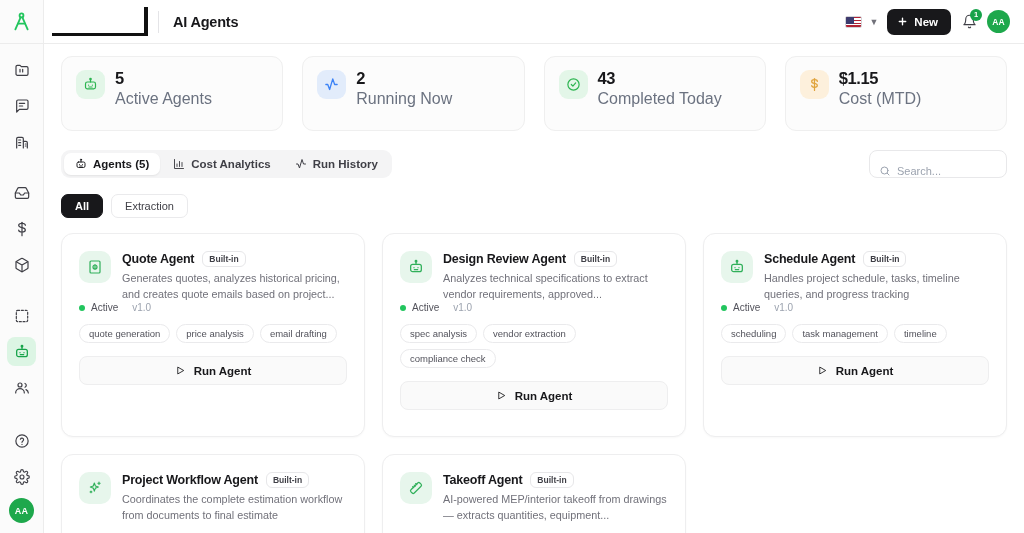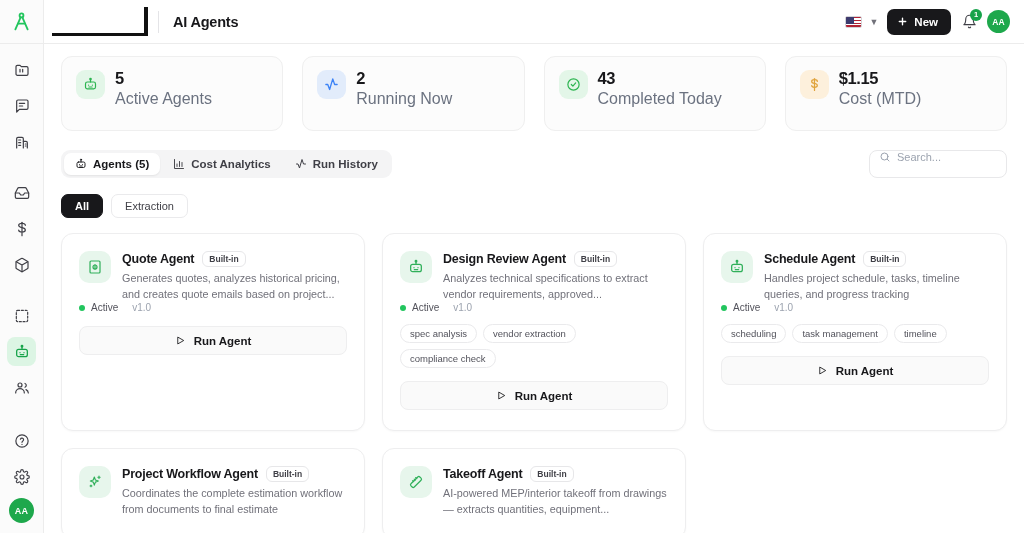--- a/index.html
+++ b/index.html
@@ -112,41 +112,41 @@
   }
   .tab {
     display: flex; align-items: center; gap: 6px;
     padding: 5px 11px; border-radius: 7px;
     font-size: 11.5px; font-weight: 600; color: #3f3f46; white-space: nowrap;
   }
   .tab.active { background: #fff; color: #18181b; box-shadow: 0 1px 2px rgba(0,0,0,.07); }
   .search-box {
     margin-left: auto; width: 138px; height: 28px;
     border: 1px solid #e8e8ea; border-radius: 8px; background: #fff;
-    display: flex; align-items: flex-start; gap: 6px; padding: 0 9px;
+    display: flex; align-items: flex-end; gap: 6px; padding: 0 9px;
   }
   .search-box input {
     border: none; outline: none; font-size: 11px; color: #3f3f46;
     font-family: "Liberation Sans", sans-serif; width: 100%; background: transparent;
   }
   .search-box input::placeholder { color: #9ca3af; }
 
   .chips { display: flex; gap: 8px; margin-top: 16px; }
   .chip {
     height: 24px; padding: 0 13px; border-radius: 7px;
     font-size: 11px; font-weight: 500; color: #3f3f46;
     display: flex; align-items: center; border: 1px solid #eaeaec; background: #fff;
   }
   .chip.active { background: #18181b; color: #fff; border-color: #18181b; font-weight: 600; }
 
   
   .grid { display: grid; grid-template-columns: repeat(3, 1fr); gap: 17px; margin-top: 15px; }
   .agent-card {
     background: #fff; border: 1px solid #eeeeef; border-radius: 12px;
-    padding: 17px 17px 20px 17px;
+    padding: 17px 17px 26px 17px;
     box-shadow: 0 1px 2px rgba(16,24,40,.03);
   }
   .ac-head { display: flex; gap: 11px; }
   .ac-ico {
     width: 32px; height: 32px; border-radius: 10px; flex: 0 0 32px;
     background: #e7f6ec; color: #30b05a;
     display: flex; align-items: center; justify-content: center;
   }
   .ac-titlerow { display: flex; align-items: center; gap: 8px; }
   .ac-title { font-size: 12.5px; font-weight: 700; color: #18181b; letter-spacing: -.2px; }
@@ -458,20 +458,25 @@
               <p class="ac-desc">Generates quotes, analyzes historical pricing, and creates quote emails based on project...</p>
             </div>
           </div>
           <div class="ac-meta">
             <span class="ac-status">
               <span class="dot"></span>
               <span>Active</span>
             </span>
             <span class="ac-ver">v1.0</span>
           </div>
+          <div class="ac-tags">
+            <span class="ac-tag">quote generation</span>
+            <span class="ac-tag">price analysis</span>
+            <span class="ac-tag">email drafting</span>
+          </div>
           <button class="run-btn">
             <span>
               <svg width="11" height="11" viewBox="0 0 24 24" fill="none" stroke="#18181b" stroke-width="1.9" stroke-linejoin="round">
                   <path d="M6 4.5 19 12 6 19.5z"></path>
                 </svg>
             </span>
             <span>Run Agent</span>
           </button>
         </article>
 

